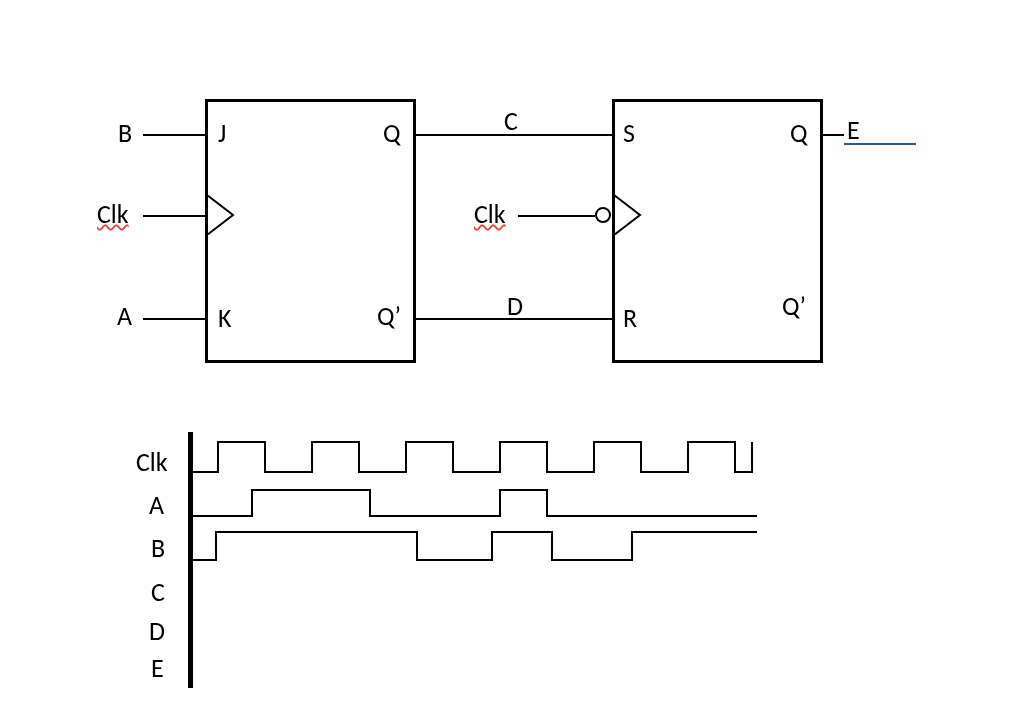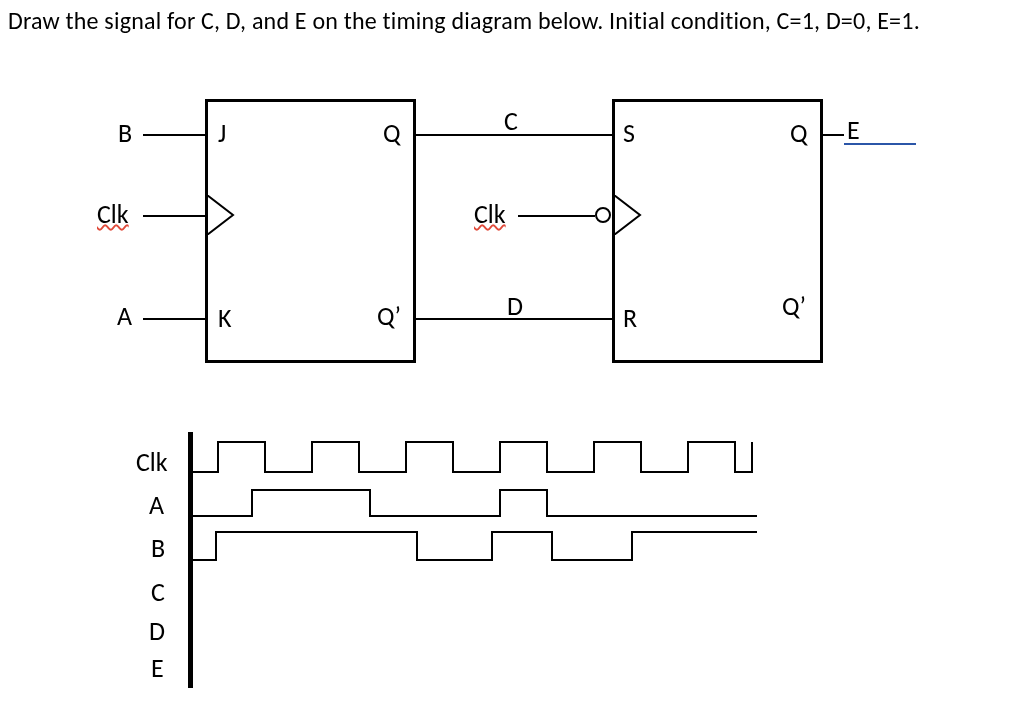--- a/index.html
+++ b/index.html
@@ -48,21 +48,20 @@
     background: #2b56a8;
     height: 2px;
   }
   svg { position: absolute; }
 </style>
 </head>
 <body>
 
 <div class="page">
 
-  <div class="prompt">Draw the signal for C, D, and E on the timing diagram below.  Initial condition, C=1, D=0, E=1.</div>
 
   <div class="ff" style="left:205px; top:99px; width:205px; height:258px;"></div>
 
   <div class="label" style="left:218px; top:117px;">J</div>
   <div class="label" style="left:218px; top:302px;">K</div>
   <div class="label" style="left:383px; top:117px;">Q</div>
   <div class="label" style="left:377px; top:300px;">Q’</div>
 
   <svg style="left:207px; top:195px;" width="30" height="40">
     <polyline points="0,0 26,20 0,40" fill="none" stroke="#000" stroke-width="2"></polyline>

